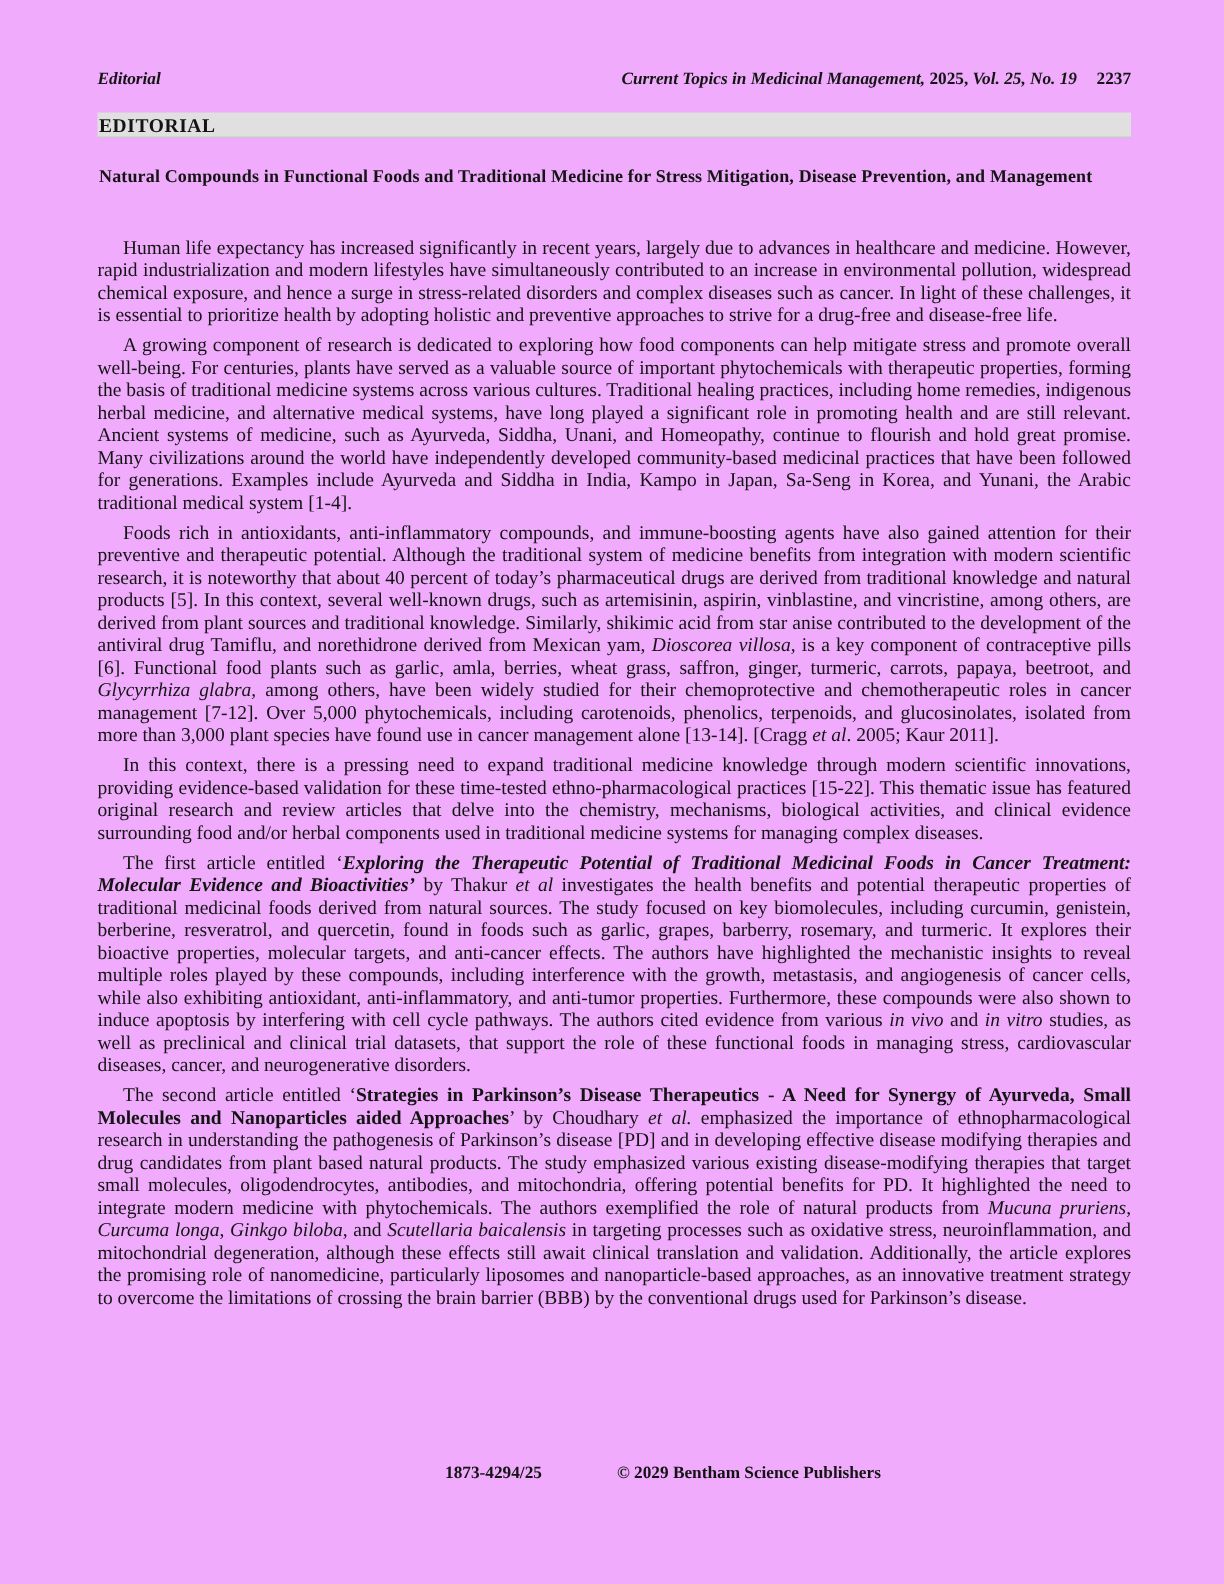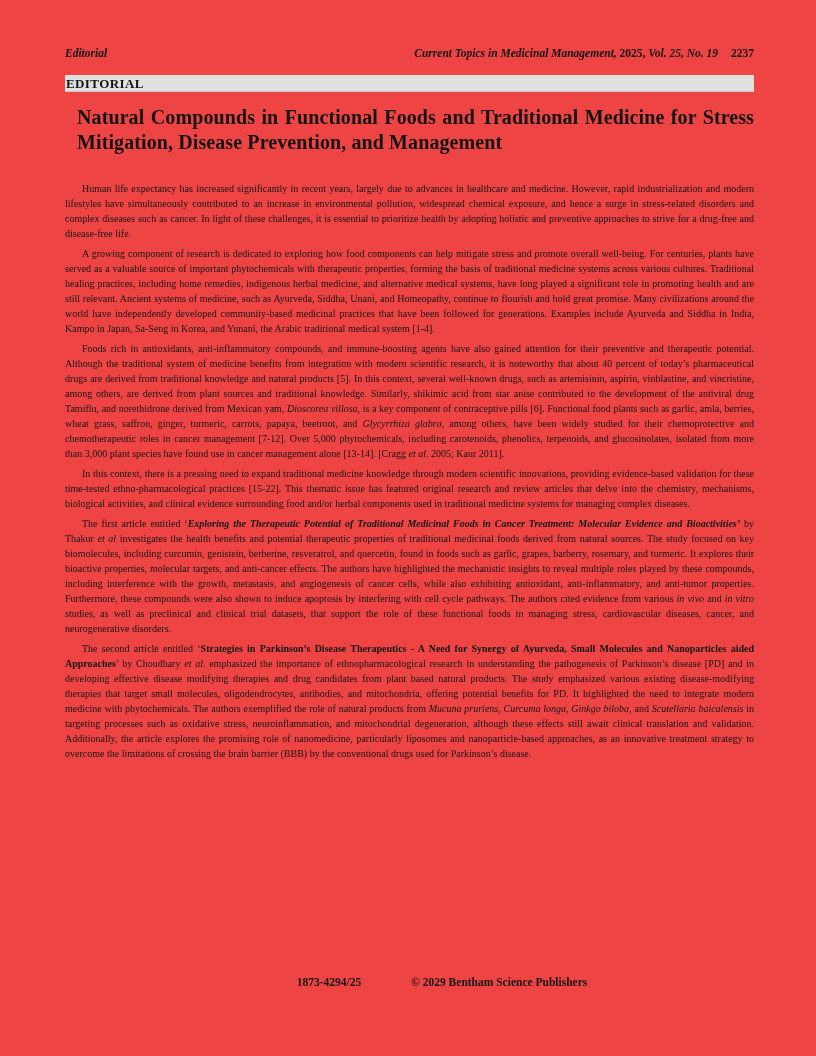--- a/index.html
+++ b/index.html
@@ -1,20 +1,20 @@
 <!DOCTYPE html>
 <html lang="en"><head>
 <meta charset="utf-8">
 <style>
   html,body{margin:0;padding:0;background:#888;}
   .page{
     position:relative;
     width:816px;height:1056px;
     margin:0 auto;
-    background:#ef4444;
+    background:#f0abfc;
     font-family:"Liberation Serif","DejaVu Serif",serif;
     color:#141414;
     overflow:hidden;
     box-sizing:border-box;
   }
   .content{
     position:absolute;
     left:65px;top:0;
     width:689px;
   }
@@ -37,31 +37,31 @@
     line-height:17px;
     font-size:13px;
     font-weight:700;
     letter-spacing:0.4px;
     padding-left:1px;
     border-bottom:1px solid #c9c9c9;
     box-sizing:border-box;
   }
   
   .article-title{
-    margin:13px 0 0 12px;
-    font-size:20px;
+    margin:13px 0 0 1px;
+    font-size:12px;
     line-height:24.5px;
     font-weight:700;
     text-align:justify;
     letter-spacing:0.1px;
   }
   
   .body-text p{
     margin:5px 0 0 0;
-    font-size:10px;
+    font-size:13px;
     line-height:15px;
     text-align:justify;
     text-indent:17px;
   }
   .body-text p.first{margin-top:27px;}
   
   .i{font-style:italic;}
   .b{font-weight:700;}
   .bi{font-weight:700;font-style:italic;}
   .pg{margin-left:13px;text-align:center;}

